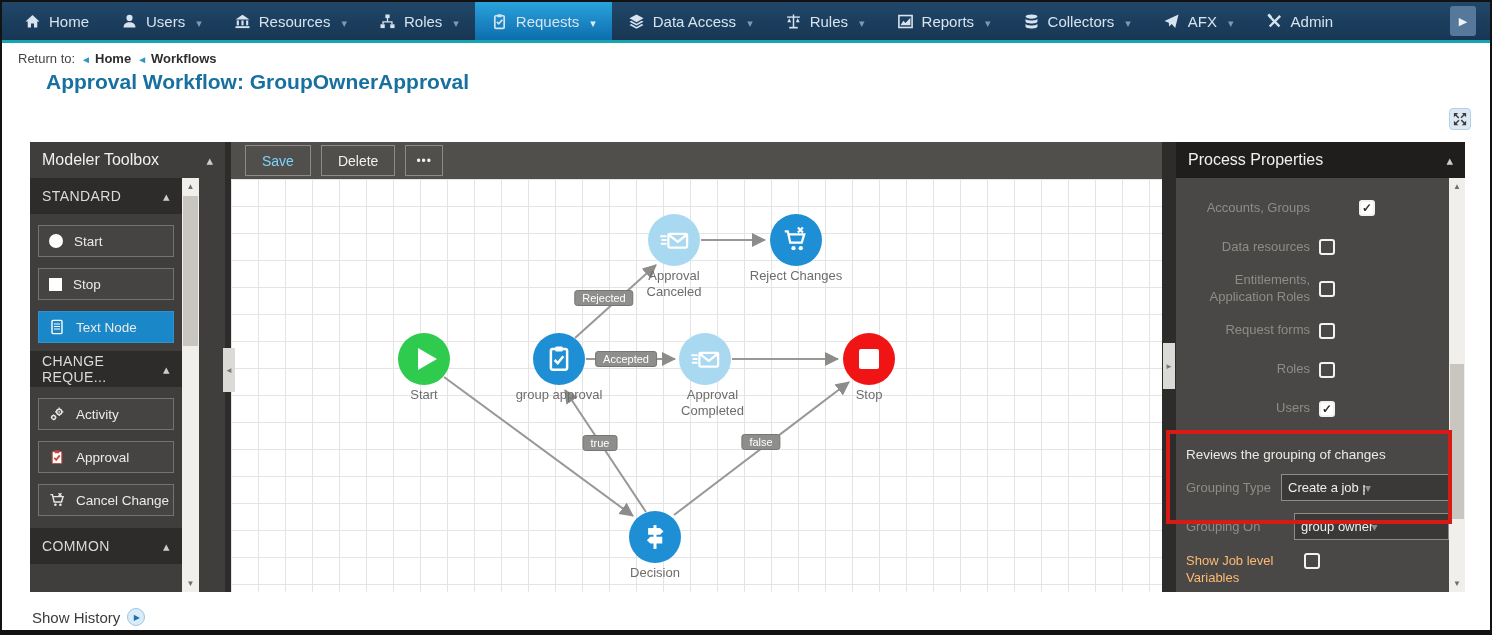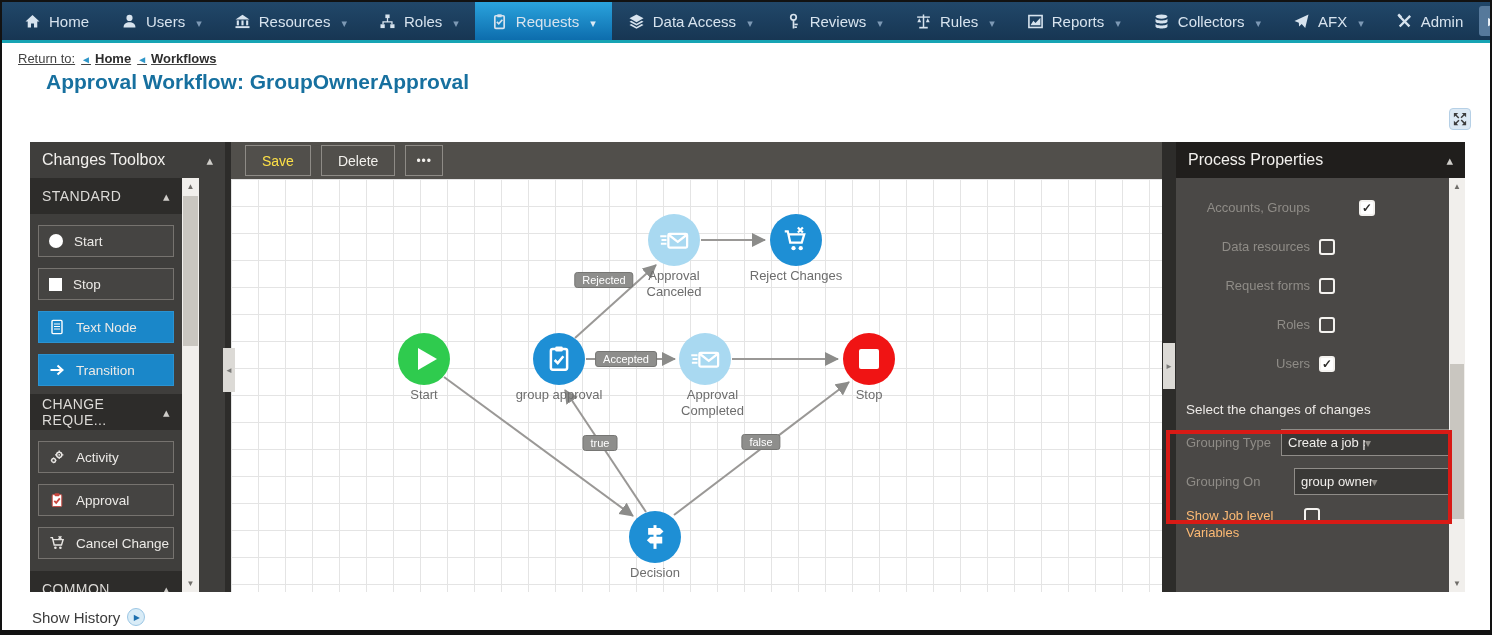--- a/index.html
+++ b/index.html
@@ -16,21 +16,21 @@
   .nav-item svg { width:17px; height:17px; fill:currentColor; stroke:none; flex:none; }
   .nav-item.active { background:linear-gradient(#2aa3dd,#0d6dad); }
   .caret::after { content:"▾"; font-size:11px; color:#7d99b5; margin-left:3px; }
   .nav-item.active .caret::after { color:#dceaf5; }
   .nav-right { margin-left:auto; display:flex; align-items:center; gap:14px; padding-right:8px; }
   .expand-chip { width:26px; height:30px; background:#56799b; border-radius:3px; color:#eef4fa;
                  display:flex; align-items:center; justify-content:center; font-size:11px; cursor:pointer; }
 
   
   .breadcrumb { position:absolute; left:16px; top:49px; font-size:13px; color:#444;
-                display:flex; align-items:center; gap:6px;text-decoration:underline; }
+                display:flex; align-items:center; gap:6px; }
   .bc-arrow::before { content:"◄"; color:#2f96c8; font-size:10px; margin-right:4px; }
   .bc-link { font-weight:bold; color:#2e2e2e; cursor:pointer; }
   .page-title { position:absolute; left:28px; top:68px; font-size:21px; font-weight:bold; color:#17709f;margin-left:16px; }
   .fullscreen-chip { position:absolute; left:1447px; top:106px; width:22px; height:22px;
                      background:#dce9f4; border:1px solid #b6d0e6; border-radius:4px;
                      display:flex; align-items:center; justify-content:center; cursor:pointer; }
   .fullscreen-chip svg { width:14px; height:14px; fill:#3d3d3d; }
 
   
   .toolbox { position:absolute; left:28px; top:140px; width:195px; height:450px;
@@ -59,21 +59,21 @@
   .panel-handle { position:absolute; width:12px; height:44px; background:#dcdad6; z-index:5;
                   display:flex; align-items:center; justify-content:center; color:#7a7a78;
                   font-size:8px; cursor:pointer; }
 
   
   .canvas { position:absolute; left:229px; top:140px; width:931px; height:450px; }
   .canvas-toolbar { height:37px; background:#514f4b; display:flex; align-items:center; padding-left:14px; }
   .cbtn { height:31px; border:1px solid #8e8b86; background:transparent; color:#f2f0ec; font-size:14px;
           display:flex; align-items:center; justify-content:center; padding:0 16px; margin-right:10px;
           cursor:pointer; font-family:"Liberation Sans",sans-serif; }
-  .cbtn.disabled { color:#fde047; cursor:default; }
+  .cbtn.disabled { color:#7dd3fc; cursor:default; }
   .cbtn.more { padding:0 10px; letter-spacing:1px; font-size:12px; }
   .canvas-area { position:relative; width:931px; height:413px; background:#fff;
                  background-image:linear-gradient(to right,#e4e4e4 1px,transparent 1px),
                                   linear-gradient(to bottom,#e4e4e4 1px,transparent 1px);
                  background-size:27px 27px; overflow:hidden; }
   .edges { position:absolute; left:0; top:0; pointer-events:none; }
   .node { position:absolute; width:52px; height:52px; border-radius:50%; transform:translate(-50%,-50%);
           display:flex; align-items:center; justify-content:center; cursor:pointer; z-index:3; }
   .node.green { background:#2fcb4e; } .node.blue { background:#1e8fd5; }
   .node.lightblue { background:#a9d9f1; } .node.red { background:#f01414; }
@@ -172,30 +172,20 @@
       <svg viewBox="0 0 16 16">
           <path d="M8 1.4 L14.6 5 L8 8.6 L1.4 5 Z"></path>
           <path d="M3.1 7.3 L1.4 8.2 L8 11.8 L14.6 8.2 L12.9 7.3 L8 10 Z"></path>
           <path d="M3.1 10.4 L1.4 11.3 L8 14.9 L14.6 11.3 L12.9 10.4 L8 13.1 Z"></path>
         </svg>
       <span>Data Access</span>
         <span class="caret"></span>
     </div>
     <div class="nav-item">
       <svg viewBox="0 0 16 16">
-          <circle cx="8" cy="4" r="2.6" fill="none" stroke="currentColor" stroke-width="1.6"></circle>
-          <rect x="7.2" y="6.4" width="1.6" height="8.2"></rect>
-          <rect x="8.8" y="10" width="3.2" height="1.5"></rect>
-          <rect x="8.8" y="12.6" width="2.4" height="1.5"></rect>
-        </svg>
-      <span>Reviews</span>
-        <span class="caret"></span>
-    </div>
-    <div class="nav-item">
-      <svg viewBox="0 0 16 16">
           <rect x="7.3" y="1.4" width="1.4" height="12"></rect>
           <rect x="4" y="13" width="8" height="1.6"></rect>
           <rect x="2" y="3.2" width="12" height="1.3"></rect>
           <path d="M4 5 L2.2 8.6 H5.8 Z"></path>
           <path d="M12 5 L10.2 8.6 H13.8 Z"></path>
         </svg>
       <span>Rules</span>
         <span class="caret"></span>
     </div>
     <div class="nav-item">
@@ -250,21 +240,21 @@
     <svg viewBox="0 0 16 16">
       <path d="M1 1 h5 L4 3 l3.2 3.2 L6 7.4 2.8 4.2 1 6 Z"></path>
         <path d="M15 1 v5 L13 4 9.8 7.2 8.6 6 11.8 2.8 10 1 Z"></path>
       <path d="M1 15 v-5 L3 12 6.2 8.8 7.4 10 4.2 13.2 6 15 Z"></path>
         <path d="M15 15 h-5 l2-2 -3.2-3.2 L10 8.6 13.2 11.8 15 10 Z"></path>
     </svg>
   </div>
 
   <div class="toolbox">
     <div class="tb-header">
-      <span>Changes Toolbox</span>
+      <span>Modeler Toolbox</span>
       <span class="tri-up"></span>
     </div>
     <div class="tb-body">
       <div class="tb-content">
         <div class="tb-section">
           <span>STANDARD</span>
             <span class="tri-up"></span>
         </div>
         <div class="tb-item">
           <span class="dot-circle"></span>
@@ -273,26 +263,20 @@
         <div class="tb-item">
           <span class="dot-square"></span>
           <span>Stop</span>
         </div>
         <div class="tb-item active">
           <svg viewBox="0 0 16 16">
               <rect x="3" y="1.4" width="10" height="13.2" rx="1" fill="none" stroke="#fff" stroke-width="1.4"></rect>
               <path d="M5 5 h6 M5 7.5 h6 M5 10 h6" stroke="#fff" stroke-width="1.2" fill="none"></path>
             </svg>
           <span>Text Node</span>
-        </div>
-        <div class="tb-item active">
-          <svg viewBox="0 0 16 16">
-              <path d="M1.5 8 H12 M8.5 3.5 L13.5 8 L8.5 12.5" stroke="#fff" stroke-width="2" fill="none"></path>
-            </svg>
-          <span>Transition</span>
         </div>
         <div class="tb-section">
           <span>CHANGE REQUE...</span>
             <span class="tri-up"></span>
         </div>
         <div class="tb-item">
           <svg viewBox="0 0 16 16">
               <circle cx="10.2" cy="5.8" r="2.6" fill="none" stroke="#e8e6e3" stroke-width="1.5"></circle>
               <circle cx="10.2" cy="5.8" r="0.9" fill="#e8e6e3"></circle>
               <path d="M10.2 1.6 v1.5 M10.2 8.5 v1.5 M6 5.8 h1.5 M12.9 5.8 h1.5" stroke="#e8e6e3" stroke-width="1.3"></path>
@@ -404,21 +388,21 @@
       </div>
 
       <div class="node-label" style="left:193px; top:208px; width:90px;">Start</div>
       <div class="node-label" style="left:328px; top:208px; width:110px;">group approval</div>
       <div class="node-label" style="left:443px; top:89px; width:72px;">Approval Canceled</div>
       <div class="node-label" style="left:565px; top:89px; width:120px;">Reject Changes</div>
       <div class="node-label" style="left:474px; top:208px; width:84px;padding-left:15px;">Approval Completed</div>
       <div class="node-label" style="left:638px; top:208px; width:60px;">Stop</div>
       <div class="node-label" style="left:424px; top:386px; width:80px;">Decision</div>
 
-      <div class="pill" style="left:373px; top:101px;">Rejected</div>
+      <div class="pill" style="left:373px; top:119px;">Rejected</div>
       <div class="pill" style="left:395px; top:180px;">Accepted</div>
       <div class="pill" style="left:369px; top:264px;">true</div>
       <div class="pill" style="left:530px; top:263px;">false</div>
     </div>
   </div>
 
   <div class="props">
     <div class="props-header">
       <span>Process Properties</span>
       <span class="tri-up"></span>
@@ -426,33 +410,37 @@
     <div class="props-body">
       <div class="prop-row" style="margin-top:16px;gap:40px;">
         <div class="prop-label">Accounts, Groups</div>
         <div class="checkbox checked"></div>
       </div>
       <div class="prop-row">
         <div class="prop-label">Data resources</div>
         <div class="checkbox"></div>
       </div>
       <div class="prop-row">
+        <div class="prop-label">Entitlements, Application Roles</div>
+        <div class="checkbox"></div>
+      </div>
+      <div class="prop-row">
         <div class="prop-label">Request forms</div>
         <div class="checkbox"></div>
       </div>
       <div class="prop-row">
         <div class="prop-label">Roles</div>
         <div class="checkbox"></div>
       </div>
       <div class="prop-row">
         <div class="prop-label">Users</div>
         <div class="checkbox checked"></div>
       </div>
 
-      <div class="group-heading">Select the changes of changes</div>
+      <div class="group-heading">Reviews the grouping of changes</div>
       <div class="select-row">
         <div class="select-label">Grouping Type</div>
         <div class="select-box">
           <span>Create a job per group, gr</span>
           <span class="select-caret"></span>
         </div>
       </div>
       <div class="select-row">
         <div class="select-label">Grouping On</div>
         <div class="select-box">

